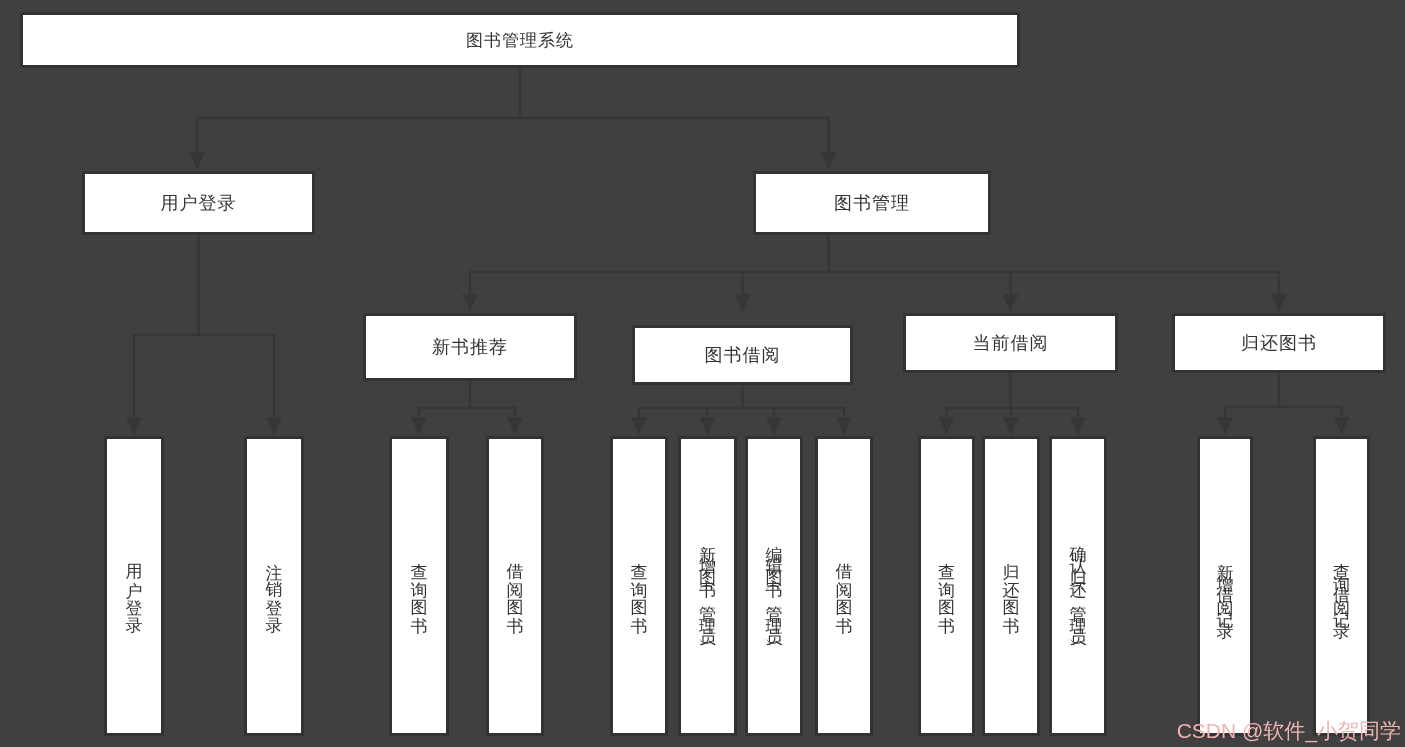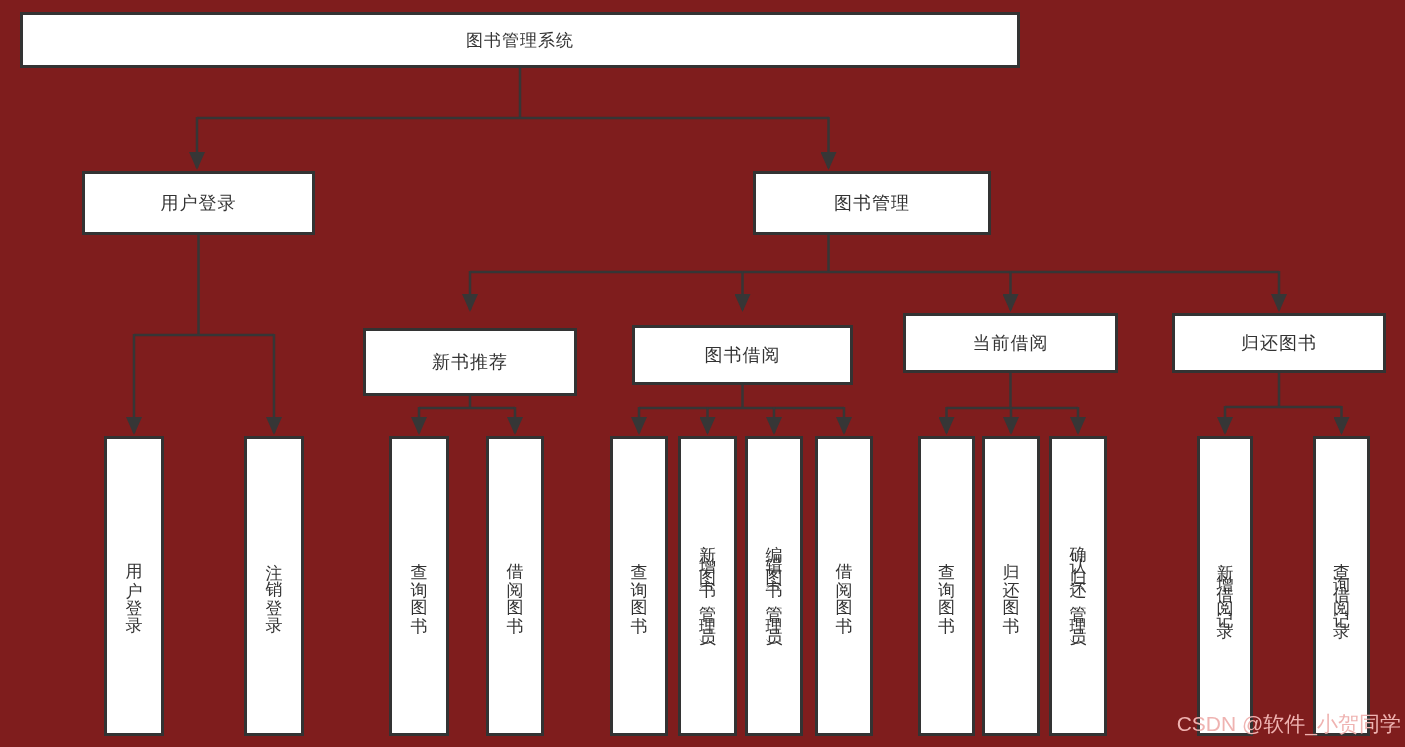--- a/index.html
+++ b/index.html
@@ -1,20 +1,20 @@
 <!DOCTYPE html>
 <html><head>
 <meta charset="utf-8">
 <style>
   html, body { margin: 0; padding: 0; background: #ffffff; }
   #stage {
     position: relative;
     width: 1405px;
     height: 747px;
-    background: #7f1d1d;
+    background: #404040;
     font-family: "Liberation Sans", "DejaVu Sans", sans-serif;
     overflow: hidden;
   }
   #wires { position: absolute; left: 0; top: 0; width: 1405px; height: 747px; }
 
   .box {
     position: absolute;
     box-sizing: border-box;
     border: 3px solid #333333;
     background: #ffffff;
@@ -23,21 +23,21 @@
     justify-content: center;
     color: #333333;
   }
   .hlabel { font-size: 18px; letter-spacing: 1px; white-space: nowrap; }
 
   .b-root { left: 20px;  top: 12px;  width: 1000px; height: 56px; }
   .b-root .hlabel { font-size: 17px; }
   .b-user { left: 82px;  top: 171px; width: 233px; height: 64px; }
   .b-mgmt { left: 710px; top: 171px; width: 238px; height: 64px; margin-left: 43px; }
 
-  .b-l3-1 { left: 363px;  top: 313px; width: 214px; height: 68px; margin-top: 15px; }
+  .b-l3-1 { left: 363px;  top: 313px; width: 214px; height: 68px; }
   .b-l3-2 { left: 632px;  top: 325px; width: 221px; height: 60px; font-family: Liberation Mono, monospace; }
   .b-l3-3 { left: 903px;  top: 313px; width: 215px; height: 60px; justify-content: center; }
   .b-l3-4 { left: 1172px; top: 313px; width: 214px; height: 60px; }
 
   .leaf { top: 436px; height: 300px; }
   .vlabel {
     writing-mode: vertical-rl;
     text-orientation: mixed;
     font-size: 17px;
     letter-spacing: 12px;
@@ -56,21 +56,21 @@
   .lf-b4 { left: 815px;  width: 58px; }
   .lf-c1 { left: 918px;  width: 57px; }
   .lf-c2 { left: 982px;  width: 58px; }
   .lf-c3 { left: 1049px; width: 58px; }
   .lf-r1 { left: 1197px; width: 56px; }
   .lf-r2 { left: 1313px; width: 57px; }
 
   .watermark {
     position: absolute;
     right: 4px;
-    bottom: 9px;
+    bottom: 2px;
     font-size: 21px;
     color: #efb3b1;
     white-space: nowrap;
     z-index: 5;
   }
 </style>
 </head>
 <body>
 
 <div id="stage">

